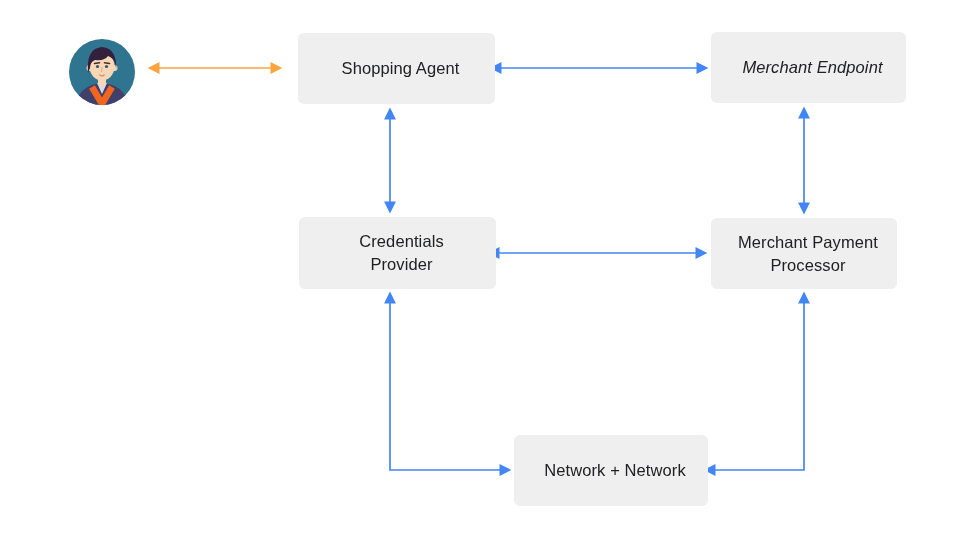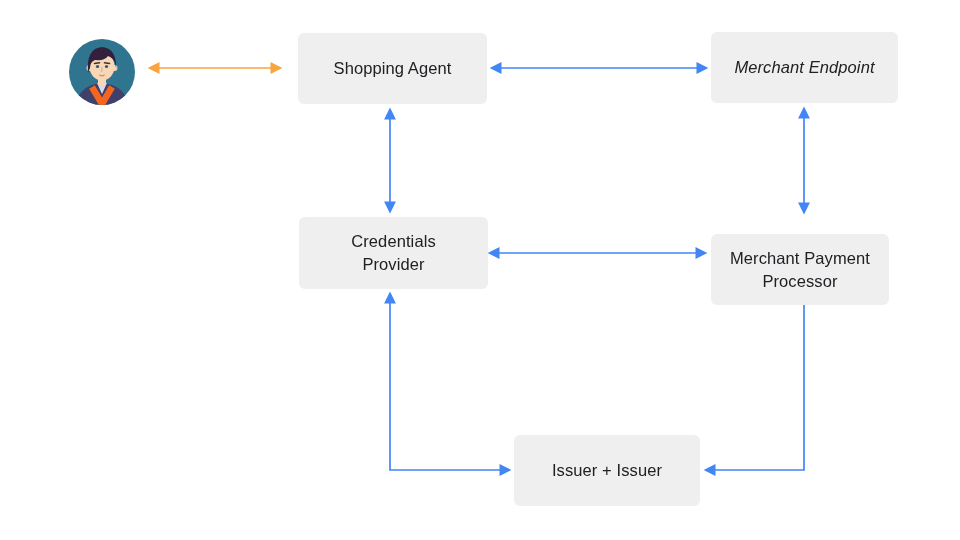--- a/index.html
+++ b/index.html
@@ -33,25 +33,26 @@
     border-radius: 6px;
     display: flex;
     align-items: center;
     justify-content: center;
     text-align: center;
     color: var(--node-text, #202124);
     font-size: 16.5px;
     line-height: 1.38;
     white-space: pre-line;
     letter-spacing: 0.1px;
+    padding-left: 8px;
   }
   .n-sa  { left: 298px; top: 33px;  width: 189px; height: 71px; }
   .n-me  { left: 711px; top: 32px;  width: 187px; height: 71px; font-style: italic; }
   .n-cp  { left: 299px; top: 217px; width: 189px; height: 72px; }
-  .n-mpp { left: 711px; top: 218px; width: 178px; height: 71px; margin-top: 16px; }
+  .n-mpp { left: 711px; top: 218px; width: 178px; height: 71px; }
   .n-ni  { left: 514px; top: 435px; width: 186px; height: 71px; }
 
   .avatar {
     position: absolute;
     left: 67px; top: 37px;
     width: 70px; height: 70px;
   }
   .av-bg     { fill: var(--avatar-bg, #2F7590); }
   .av-jacket { fill: var(--avatar-jacket, #41406A); }
   .av-collar { stroke: var(--avatar-collar, #F4661F); }
@@ -114,15 +115,15 @@
       </g>
     </svg>
   </div>
 
   <div class="node n-sa">Shopping Agent</div>
   <div class="node n-me">Merchant Endpoint</div>
   <div class="node n-cp">Credentials
 Provider</div>
   <div class="node n-mpp">Merchant Payment
 Processor</div>
-  <div class="node n-ni">Issuer + Issuer</div>
+  <div class="node n-ni">Network + Network</div>
 
 </div>
 
 </body></html>

